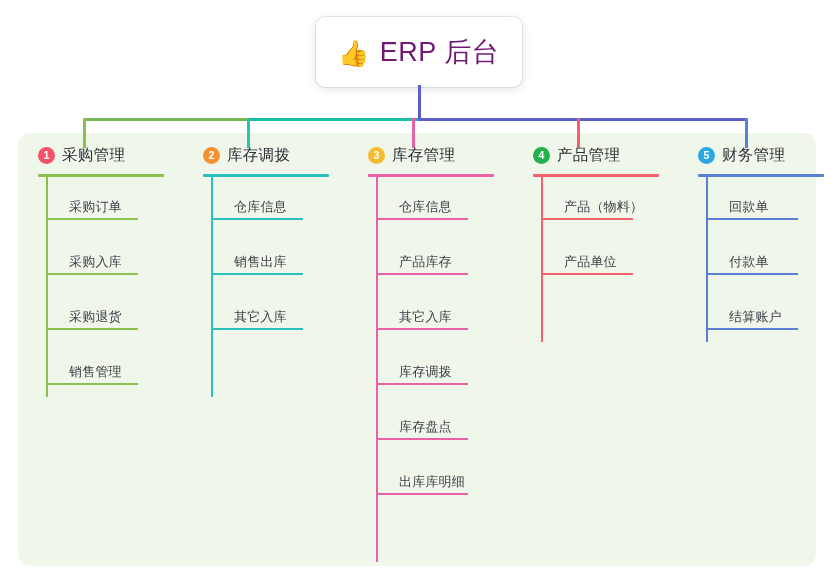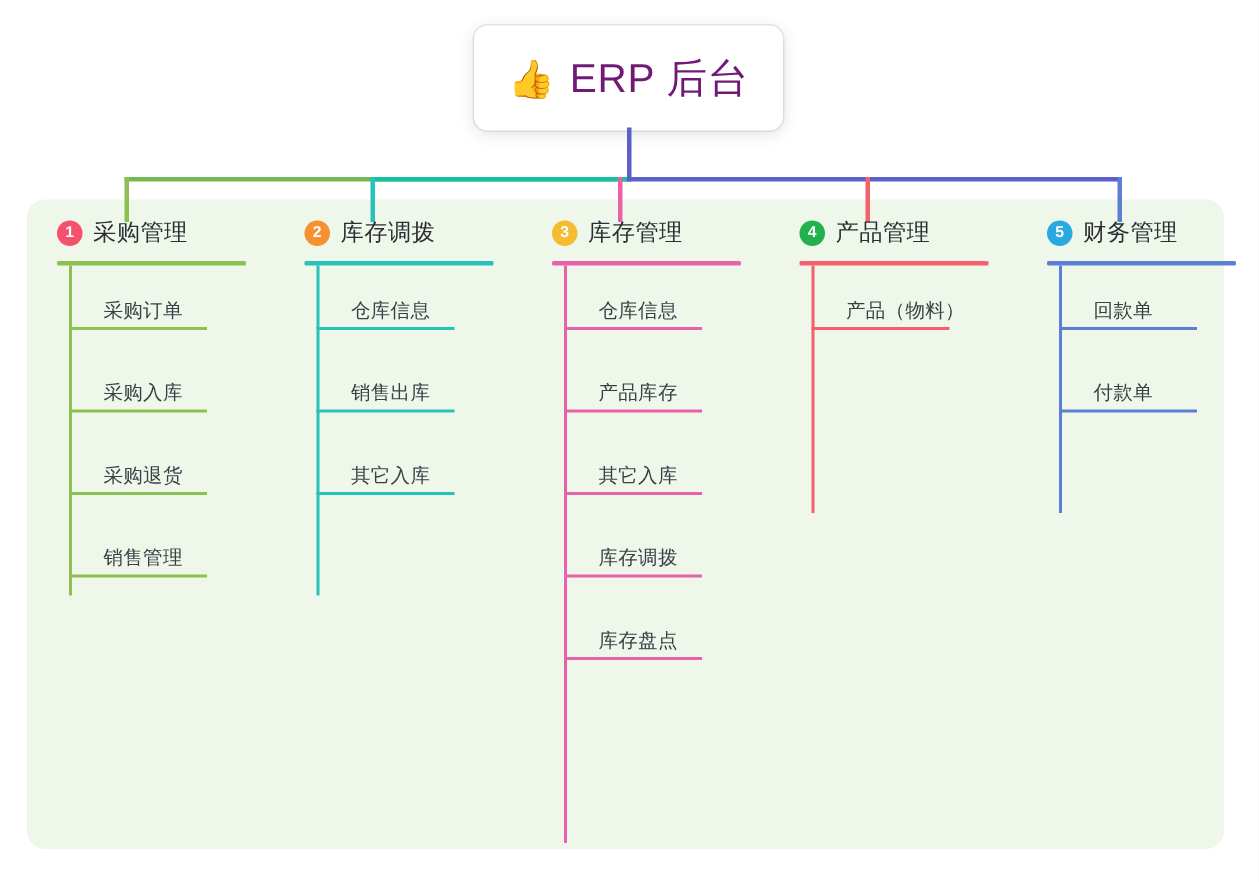--- a/index.html
+++ b/index.html
@@ -197,49 +197,61 @@
             <div class="item-rule" style="background: rgb(232, 98, 168);"></div>
           </div>
           <div class="item">
             <span class="item-label">库存调拨</span>
             <div class="item-rule" style="background: rgb(232, 98, 168);"></div>
           </div>
           <div class="item">
             <span class="item-label">库存盘点</span>
             <div class="item-rule" style="background: rgb(232, 98, 168);"></div>
           </div>
+          <div class="item">
+            <span class="item-label">出库库明细</span>
+            <div class="item-rule" style="background: rgb(232, 98, 168);"></div>
+          </div>
         </div>
       </div>
       <div class="col" style="left: 513px;">
         <div class="col-head">
           <span class="badge" style="background: rgb(34, 177, 76);">4</span>
           <span class="col-title">产品管理</span>
         </div>
         <div class="col-rule" style="background: rgb(244, 96, 108);"></div>
         <div class="items">
           <div class="spine" style="background: rgb(244, 96, 108); height: 165px;"></div>
           <div class="item">
             <span class="item-label">产品（物料）</span>
             <div class="item-rule" style="background: rgb(244, 96, 108);"></div>
           </div>
+          <div class="item">
+            <span class="item-label">产品单位</span>
+            <div class="item-rule" style="background: rgb(244, 96, 108);"></div>
+          </div>
         </div>
       </div>
       <div class="col" style="left: 678px;">
         <div class="col-head">
           <span class="badge" style="background: rgb(42, 168, 224);">5</span>
           <span class="col-title">财务管理</span>
         </div>
         <div class="col-rule" style="background: rgb(91, 127, 212);"></div>
         <div class="items">
           <div class="spine" style="background: rgb(91, 127, 212); height: 165px;"></div>
           <div class="item">
             <span class="item-label">回款单</span>
             <div class="item-rule" style="background: rgb(91, 127, 212);"></div>
           </div>
           <div class="item">
             <span class="item-label">付款单</span>
             <div class="item-rule" style="background: rgb(91, 127, 212);"></div>
           </div>
+          <div class="item">
+            <span class="item-label">结算账户</span>
+            <div class="item-rule" style="background: rgb(91, 127, 212);"></div>
+          </div>
         </div>
       </div>
     </div>
 
 </div>
 
 </body></html>

